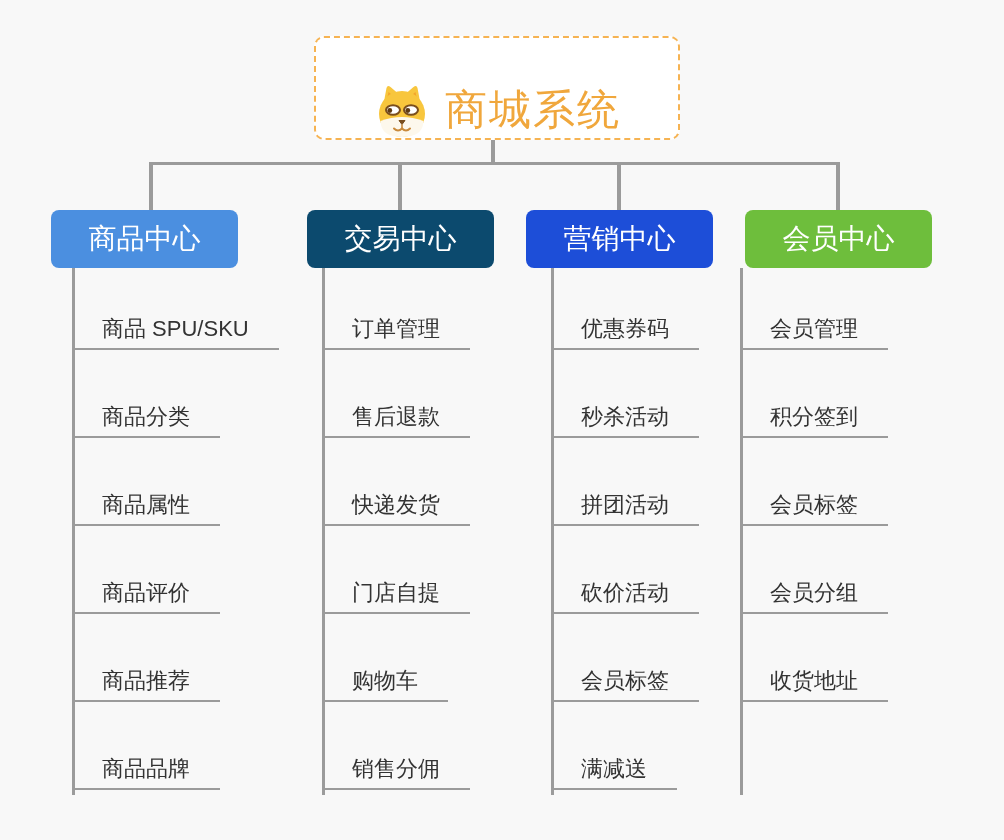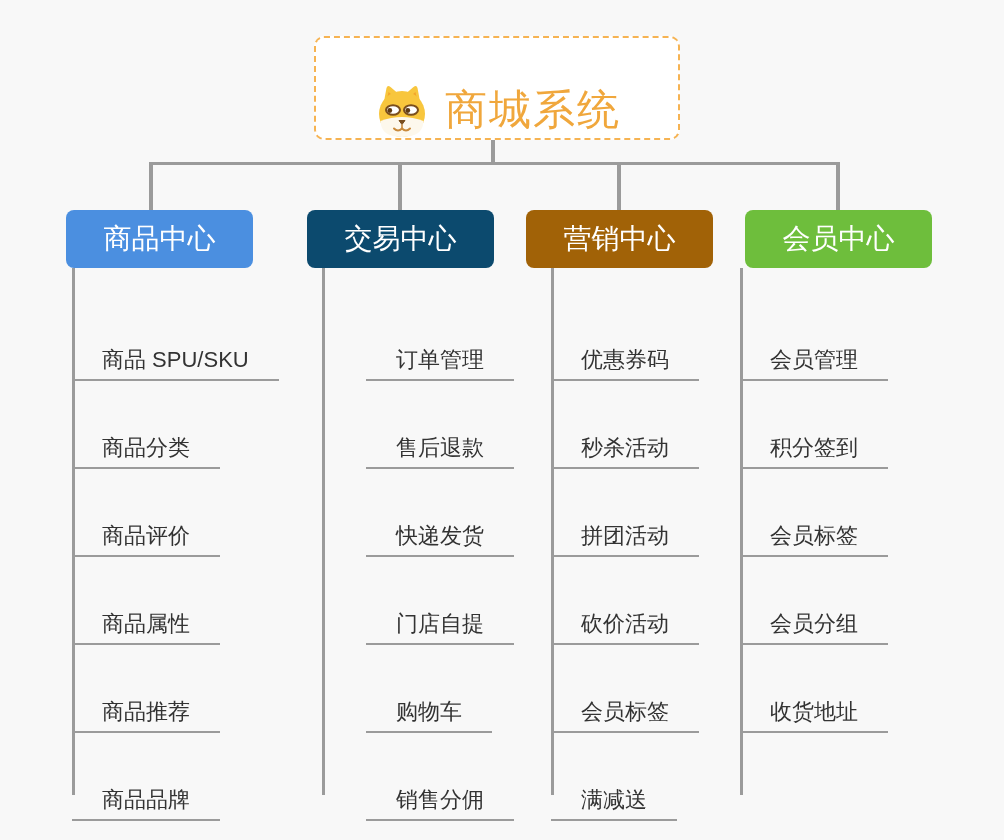--- a/index.html
+++ b/index.html
@@ -36,44 +36,44 @@
   .drop-3 { left:617px; } .drop-4 { left:836px; }
 
   
   .branch {
     position:absolute; top:210px; width:187px; height:58px;
     border-radius:8px;
     display:flex; align-items:center; justify-content:center;
     color:#FFFFFF; font-size:28px;
     cursor:pointer;
   }
-  .branch-1 { left:66px; }  .branch-2 { left:307px; }
+  .branch-1 { left:51px; }  .branch-2 { left:307px; }
   .branch-3 { left:526px; } .branch-4 { left:745px; }
 
   
   .col {
     position:absolute; top:268px; height:527px;
     display:flex; flex-direction:column; align-items:flex-start;
   }
   .col::before {
     content:""; position:absolute; left:0; top:0; width:3px; height:527px;
     background:#9B9B9B;
   }
-  .col-1 { left:72px; }  .col-2 { left:322px;padding-left:44px; }
+  .col-1 { left:72px; }  .col-2 { left:322px; }
   .col-3 { left:551px; } .col-4 { left:740px;align-items:center; }
 
   .item {
     margin-top:54px;
     padding:0 30px 6px 30px;
     border-bottom:2px solid #9B9B9B;
     font-size:22px; line-height:26px; color:#333333;
     white-space:nowrap; text-align:center;
     cursor:pointer;
   }
-  .item:first-child { margin-top:79px; }
+  .item:first-child { margin-top:48px; }
 </style>
 </head>
 <body>
 
 <div class="canvas" style="background: rgb(248, 248, 248);">
 
   <div class="cline root-drop" style="background: rgb(155, 155, 155);"></div>
   <div class="cline trunk" style="background: rgb(155, 155, 155);"></div>
   <div class="cline drop drop-1" style="background: rgb(155, 155, 155);"></div>
   <div class="cline drop drop-2" style="background: rgb(155, 155, 155);"></div>
@@ -96,28 +96,28 @@
         <path d="M26 36.5 L32 36.5 L29 40.5 Z" fill="#7A4E1D" stroke="#7A4E1D" stroke-width="1" stroke-linejoin="round"></path>
         <path d="M21 44.5 Q25 48.5 29 44.5 Q33 48.5 37 44.5" stroke="#C98A3B" stroke-width="2" fill="none" stroke-linecap="round"></path>
         <path d="M29 40.5 L29 44" stroke="#C98A3B" stroke-width="1.6"></path>
       </svg>
     </span>
     <span class="root-title">商城系统</span>
   </div>
 
   <div class="branch branch-1" style="background: rgb(75, 143, 224);">商品中心</div>
   <div class="branch branch-2" style="background: #0c4a6e;">交易中心</div>
-  <div class="branch branch-3" style="background: #a16207;">营销中心</div>
+  <div class="branch branch-3" style="background: #1d4ed8;">营销中心</div>
   <div class="branch branch-4" style="background: rgb(110, 190, 60); font-family: Liberation Serif, serif;">会员中心</div>
 
   <div class="col col-1">
     <div class="item">商品 SPU/SKU</div>
     <div class="item">商品分类</div>
+    <div class="item">商品属性</div>
     <div class="item">商品评价</div>
-    <div class="item">商品属性</div>
     <div class="item">商品推荐</div>
     <div class="item">商品品牌</div>
   </div>
 
   <div class="col col-2">
     <div class="item">订单管理</div>
     <div class="item">售后退款</div>
     <div class="item">快递发货</div>
     <div class="item">门店自提</div>
     <div class="item">购物车</div>

